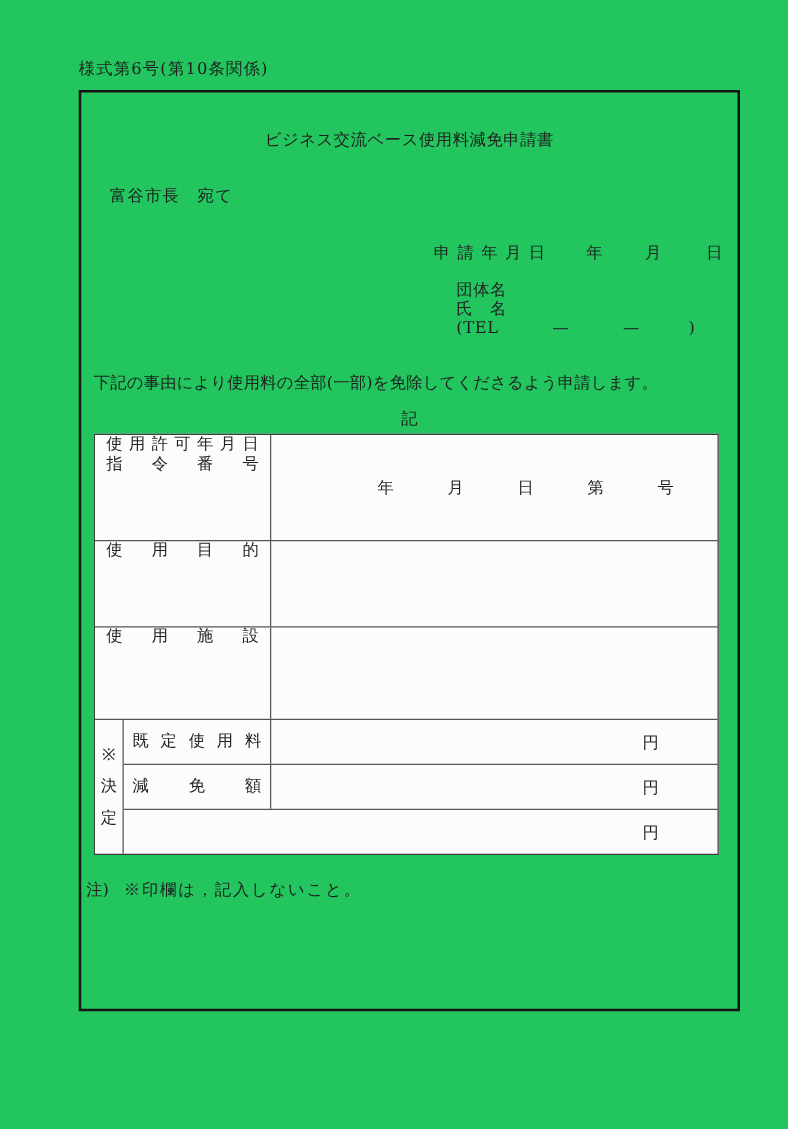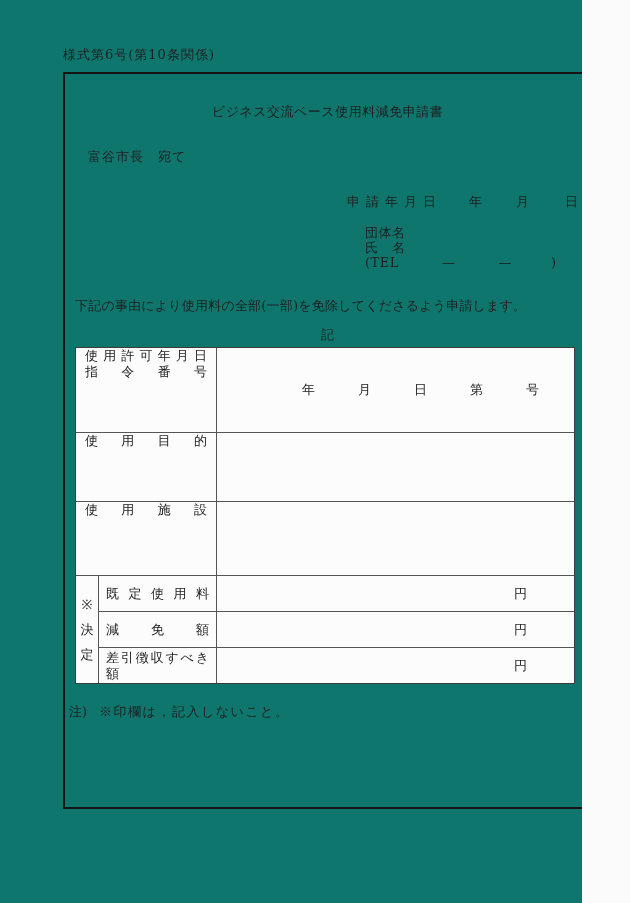--- a/index.html
+++ b/index.html
@@ -1,20 +1,20 @@
 <!DOCTYPE html>
 <html><head>
 <meta charset="utf-8">
 <style>
   html, body { margin: 0; padding: 0; background: #fbfbfb; }
   .page {
     position: relative;
-    width: 582px;
+    width: 630px;
     height: 903px;
-    background: #0f766e;
+    background: #22c55e;
     font-family: "DejaVu Serif", "Liberation Serif", serif;
     color: #1f1f1f;
     font-size: 13px;
     overflow: hidden;
   }
   .form-number {
     position: absolute;
     left: 63px;
     top: 46px;
     letter-spacing: 1px;
@@ -251,23 +251,20 @@
           </div>
           <div class="drow">
             <div class="dlabel">
               <div class="jline">減 免 額</div>
             </div>
             <div class="dvalue">
               <span>円</span>
             </div>
           </div>
           <div class="drow">
-            <div class="dlabel">
-              <div class="jline">差引徴収すべき額</div>
-            </div>
             <div class="dvalue">
               <span>円</span>
             </div>
           </div>
         </div>
       </div>
 
     </div>
 
     <div class="note">

